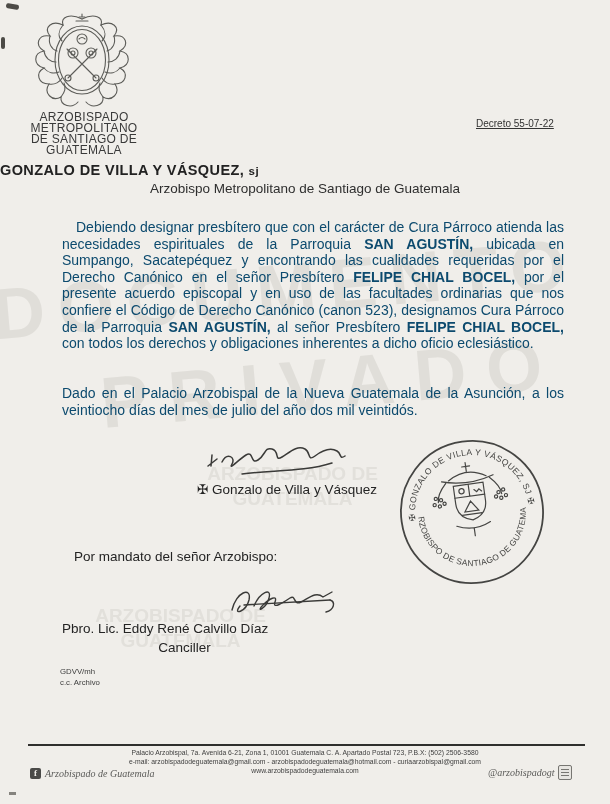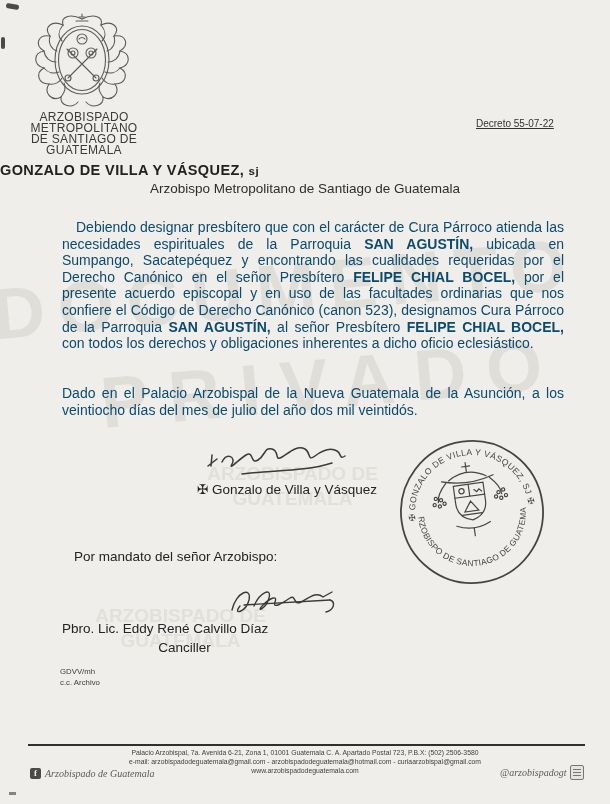--- a/index.html
+++ b/index.html
@@ -54,21 +54,21 @@
     color:#3c3c3c;z-index:1;}
   
   .f-rule{position:absolute;left:28px;top:744px;width:557px;height:2px;background:#2f2f2d;z-index:1;}
   .f-text{position:absolute;left:95px;top:748px;width:420px;text-align:center;
     font-size:6.8px;line-height:9.2px;color:#3e3e3e;z-index:1;}
   .fb{position:absolute;left:30px;top:768px;display:flex;align-items:center;gap:4px;z-index:1;}
   .fb-icon{width:11px;height:11px;background:#4a4a48;color:#f0eeea;border-radius:2px;
     font-family:"Liberation Serif",serif;font-weight:bold;font-size:9px;line-height:11px;
     text-align:center;}
   .script-label{font-family:"Liberation Serif",serif;font-style:italic;font-size:10px;color:#5a5a58;}
-  .ig{position:absolute;left:500px;top:765px;display:flex;align-items:center;gap:4px;z-index:1;}
+  .ig{position:absolute;left:488px;top:765px;display:flex;align-items:center;gap:4px;z-index:1;}
   .ig-icon{width:12px;height:13px;border:1.4px solid #777672;border-radius:2px;position:relative;background:#e7e5e1;}
   .ig-icon:before{content:"";position:absolute;left:2px;top:3px;width:8px;height:1.2px;background:#777672;box-shadow:0 3px 0 #777672,0 6px 0 #777672;}
   
   .mark{position:absolute;background:#4c4a46;z-index:3;}
   .m1{left:6px;top:4px;width:13px;height:5px;transform:rotate(10deg);border-radius:2px;}
   .m2{left:1px;top:37px;width:4px;height:12px;border-radius:2px;}
   .m3{left:9px;top:792px;width:7px;height:3px;background:#85837e;}
 </style>
 </head>
 <body>

